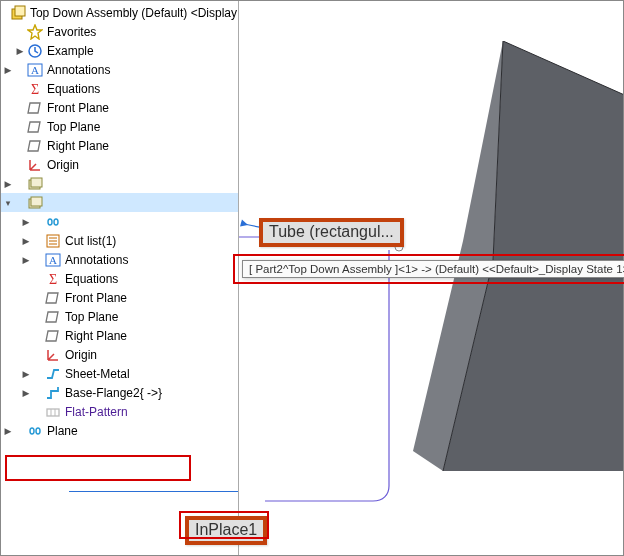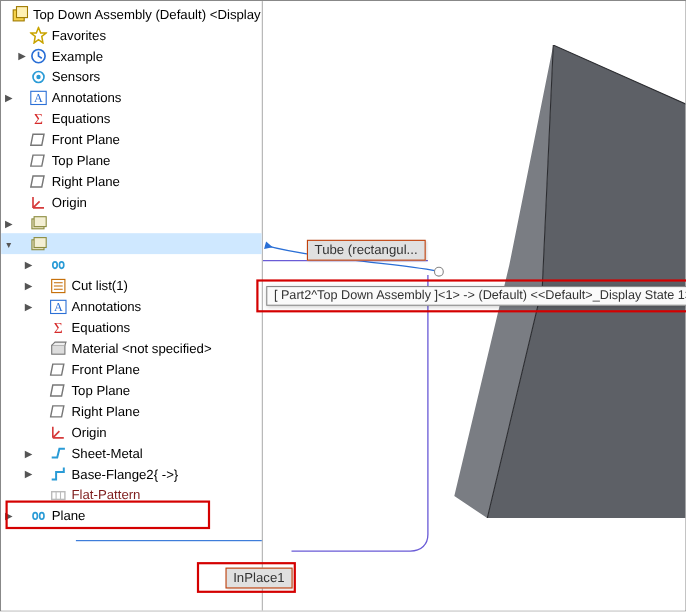--- a/index.html
+++ b/index.html
@@ -60,41 +60,40 @@
     align-items: center;
     justify-content: center;
     margin-right: 4px;
   }
   .label {
     font-size: 12px;
   }
   .row.sel {
     background: #cfe8ff;
   }
-  .row.dim .label { color: #7f1d1d; }
+  .row.dim .label { color: #4c1d95; }
   .viewport {
     flex: 1;
     position: relative;
     background: #fff;
     overflow: hidden;
   }
   .solid {
     position: absolute;
     right: -60px;
     top: 40px;
   }
   .callout {
     position: absolute;
     background: #e0e0e0;
-    border: 1px solid #c2410c;
+    border: 4px solid #c2410c;
     padding: 1px 6px 2px 6px;
-    font-size: 12px;
+    font-size: 16px;
     color: #333;
     box-shadow: 1px 1px 2px rgba(0,0,0,0.15);
-    margin-left: 20px;
   }
   .tooltip {
     position: absolute;
     background: #fafafa;
     border: 1px solid #888;
     padding: 2px 6px;
     font-size: 11.5px;
     color: #333;
     box-shadow: 1px 1px 4px rgba(0,0,0,0.2);
     white-space: nowrap;
@@ -155,31 +154,20 @@
         <span class="arrow">▶</span>
         <span class="icon">
           <svg width="16" height="16">
               <circle cx="8" cy="8" r="6" fill="none" stroke="#2a6fd6" stroke-width="1.5"></circle>
               <path d="M8 4 L8 8 L11 10" stroke="#2a6fd6" fill="none" stroke-width="1.5"></path>
             </svg>
         </span>
         <span class="label">Example</span>
       </div>
 
-      <div class="row">
-        <span class="spacer" style="width:14px"></span>
-        <span class="arrow ph">▶</span>
-        <span class="icon">
-          <svg width="16" height="16">
-              <circle cx="8" cy="8" r="5" fill="none" stroke="#2a9bd6" stroke-width="1.5"></circle>
-              <circle cx="8" cy="8" r="2" fill="#2a9bd6"></circle>
-            </svg>
-        </span>
-        <span class="label">Sensors</span>
-      </div>
 
       <div class="row">
         <span class="spacer" style="width:2px"></span>
         <span class="arrow">▶</span>
         <span class="arrow ph">▶</span>
         <span class="icon">
           <svg width="16" height="16">
               <rect x="1" y="2" width="14" height="12" fill="none" stroke="#2a6fd6"></rect>
               <text x="8" y="12" text-anchor="middle" font-size="11" fill="#2a6fd6" font-family="serif">A</text>
             </svg>
@@ -307,31 +295,20 @@
         <span class="spacer" style="width:32px"></span>
         <span class="arrow ph">▶</span>
         <span class="icon">
           <svg width="16" height="16">
               <text x="8" y="13" text-anchor="middle" font-size="14" fill="#d62b2b" font-family="serif">Σ</text>
             </svg>
         </span>
         <span class="label">Equations</span>
       </div>
 
-      <div class="row">
-        <span class="spacer" style="width:32px"></span>
-        <span class="arrow ph">▶</span>
-        <span class="icon">
-          <svg width="16" height="16">
-              <rect x="2" y="5" width="12" height="8" fill="#ddd" stroke="#777"></rect>
-              <path d="M2 5 L5 2 L15 2 L14 5" fill="#eee" stroke="#777"></path>
-            </svg>
-        </span>
-        <span class="label">Material &lt;not specified&gt;</span>
-      </div>
 
       <div class="row">
         <span class="spacer" style="width:32px"></span>
         <span class="arrow ph">▶</span>
         <span class="icon">
           <svg width="16" height="16">
               <path d="M3 3 L13 3 L11 13 L1 13 Z" fill="none" stroke="#777" stroke-width="1.3"></path>
             </svg>
         </span>
         <span class="label">Front Plane</span>

